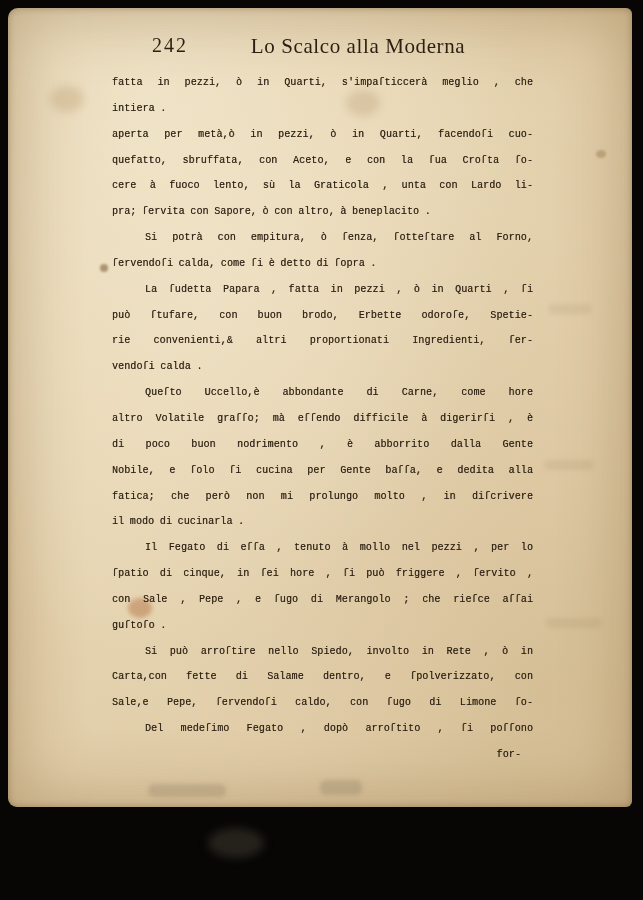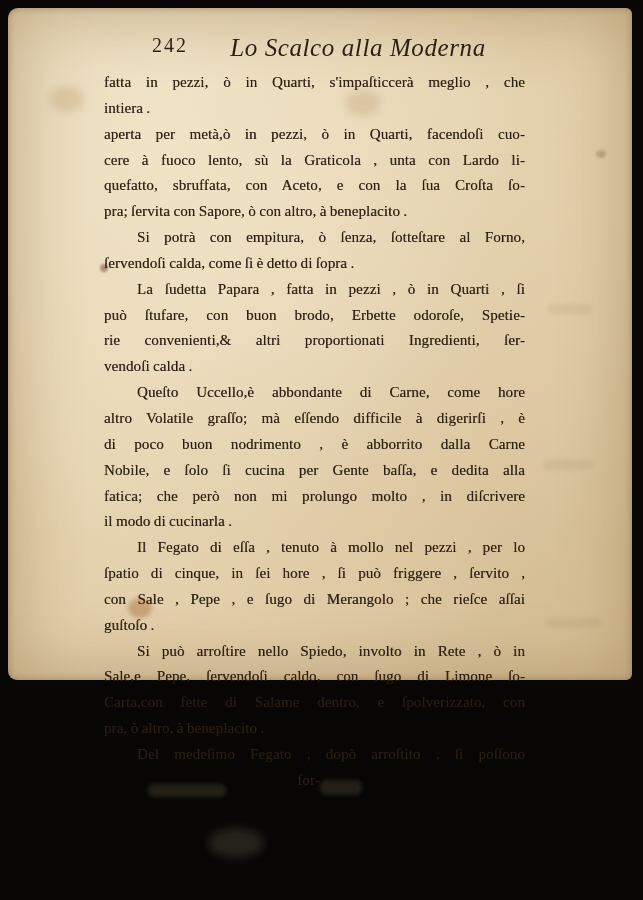--- a/index.html
+++ b/index.html
@@ -1,36 +1,36 @@
 <!DOCTYPE html>
 <html style="--ink: #2b1f12;"><head>
 <meta charset="utf-8">
 <style>
   html,body{margin:0;padding:0;background:#070605;}
   .scan{position:relative;width:643px;height:900px;background:#070605;overflow:hidden;
         font-family:"Liberation Serif","DejaVu Serif",serif;}
-  .page{position:absolute;left:8px;top:8px;width:624px;height:672px;
+  .page{position:absolute;left:8px;top:8px;width:624px;height:799px;
         background:
           radial-gradient(ellipse at 22% 12%, rgba(248,240,218,.55) 0%, rgba(248,240,218,0) 55%),
           radial-gradient(ellipse at 85% 85%, rgba(196,168,122,.45) 0%, rgba(196,168,122,0) 60%),
           radial-gradient(ellipse at 50% 50%, #ecdcbd 0%, #e6d4b1 60%, #dcc8a2 100%);
         border-radius:10px 6px 6px 9px;
         box-shadow: inset 0 0 60px 12px rgba(128,94,45,.30), inset 0 0 7px rgba(60,40,15,.35);
         color:var(--ink,#2b1f12);}
   .header{position:absolute;top:26px;left:104px;width:421px;height:28px;}
   .pagenum{position:absolute;left:40px;top:0;font-size:20px;letter-spacing:2px;}
   .runtitle{position:absolute;left:246px;top:0;transform:translateX(-50%);
-            font-style:italic;font-size:25px;letter-spacing:.6px;white-space:nowrap;}
-  .textblock{position:absolute;top:62px;left:96px;width:421px;
-        font-size:15px;line-height:25.85px;letter-spacing:.1px;word-spacing:-.5px;
-        text-shadow:.3px .3px .5px rgba(40,26,12,.55);}
+            font-size:21px;letter-spacing:.6px;white-space:nowrap;}
+  .textblock{position:absolute;top:62px;left:104px;width:421px;
+        font-size:10px;line-height:25.85px;letter-spacing:.1px;word-spacing:-.5px;
+        text-shadow:.3px .3px .5px rgba(40,26,12,.55);font-family:Liberation Mono, monospace;}
   .line{min-height:25.85px;}
   .line.j{text-align:justify;text-align-last:justify;}
   .line.indent{text-indent:33px;}
-  .catchword{text-align:center;padding-right:12px;}
+  .catchword{text-align:right;padding-right:12px;}
   
   .blot{position:absolute;pointer-events:none;border-radius:50%;}
   .s1{left:42px;top:78px;width:34px;height:26px;background:rgba(158,118,62,.22);filter:blur(4px);}
   .s2{left:120px;top:590px;width:24px;height:20px;background:rgba(164,88,38,.38);filter:blur(2px);}
   .s3{left:92px;top:256px;width:8px;height:8px;background:rgba(92,58,22,.45);filter:blur(1px);}
   .s4{left:338px;top:82px;width:34px;height:26px;background:rgba(150,112,64,.20);filter:blur(4px);}
   .s5{left:200px;top:820px;width:56px;height:30px;background:rgba(110,100,84,.30);filter:blur(5px);}
   .s6{left:588px;top:142px;width:10px;height:8px;background:rgba(130,96,50,.35);filter:blur(1px);}
   .s7{left:140px;top:776px;width:78px;height:13px;border-radius:6px;background:rgba(125,110,82,.25);filter:blur(2px);}
   .s8{left:312px;top:772px;width:42px;height:15px;border-radius:6px;background:rgba(118,106,84,.25);filter:blur(2px);}
@@ -58,41 +58,40 @@
 
     <div class="header">
       <span class="pagenum">242</span>
       <span class="runtitle">Lo Scalco alla Moderna</span>
     </div>
 
     <div class="textblock">
       <div class="line j">fatta in pezzi, ò in Quarti, s'impaſticcerà meglio , che</div>
       <div class="line">intiera .</div>
       <div class="line j">aperta per metà,ò in pezzi, ò in Quarti, facendoſi cuo-</div>
+      <div class="line j">quefatto, sbruffata, con Aceto, e con la ſua Croſta ſo-</div>
       <div class="line j">cere à fuoco lento, sù la Graticola , unta con Lardo li-</div>
-      <div class="line j">quefatto, sbruffata, con Aceto, e con la ſua Croſta ſo-</div>
       <div class="line">pra; ſervita con Sapore, ò con altro, à beneplacito .</div>
       <div class="line j indent">Si potrà con empitura, ò ſenza, ſotteſtare al Forno,</div>
       <div class="line">ſervendoſi calda, come ſi è detto di ſopra .</div>
       <div class="line j indent">La ſudetta Papara , fatta in pezzi , ò in Quarti , ſi</div>
       <div class="line j">può ſtufare, con buon brodo, Erbette odoroſe, Spetie-</div>
       <div class="line j">rie convenienti,&amp; altri proportionati Ingredienti, ſer-</div>
       <div class="line">vendoſi calda .</div>
       <div class="line j indent">Queſto Uccello,è abbondante di Carne, come hore</div>
       <div class="line j">altro Volatile graſſo; mà eſſendo difficile à digerirſi , è</div>
-      <div class="line j">di poco buon nodrimento , è abborrito dalla Carne</div>
+      <div class="line j">di poco buon nodrimento , è abborrito dalla Gente</div>
       <div class="line j">Nobile, e ſolo ſi cucina per Gente baſſa, e dedita alla</div>
       <div class="line j">fatica; che però non mi prolungo molto , in diſcrivere</div>
       <div class="line">il modo di cucinarla .</div>
       <div class="line j indent">Il Fegato di eſſa , tenuto à mollo nel pezzi , per lo</div>
       <div class="line j">ſpatio di cinque, in ſei hore , ſi può friggere , ſervito ,</div>
       <div class="line j">con Sale , Pepe , e ſugo di Merangolo ; che rieſce aſſai</div>
       <div class="line">guſtoſo .</div>
       <div class="line j indent">Si può arroſtire nello Spiedo, involto in Rete , ò in</div>
+      <div class="line j">Carta,con fette di Salame dentro, e ſpolverizzato, con</div>
       <div class="line j">Sale,e Pepe, ſervendoſi caldo, con ſugo di Limone ſo-</div>
-      <div class="line j">Carta,con fette di Salame dentro, e ſpolverizzato, con</div>
-      <div class="line">pra, ò altro, à beneplacito .</div>
       <div class="line j indent">Del medeſimo Fegato , dopò arroſtito , ſi poſſono</div>
       <div class="line catchword">for-</div>
     </div>
 
   </div>
 </div>
 
 </body></html>

